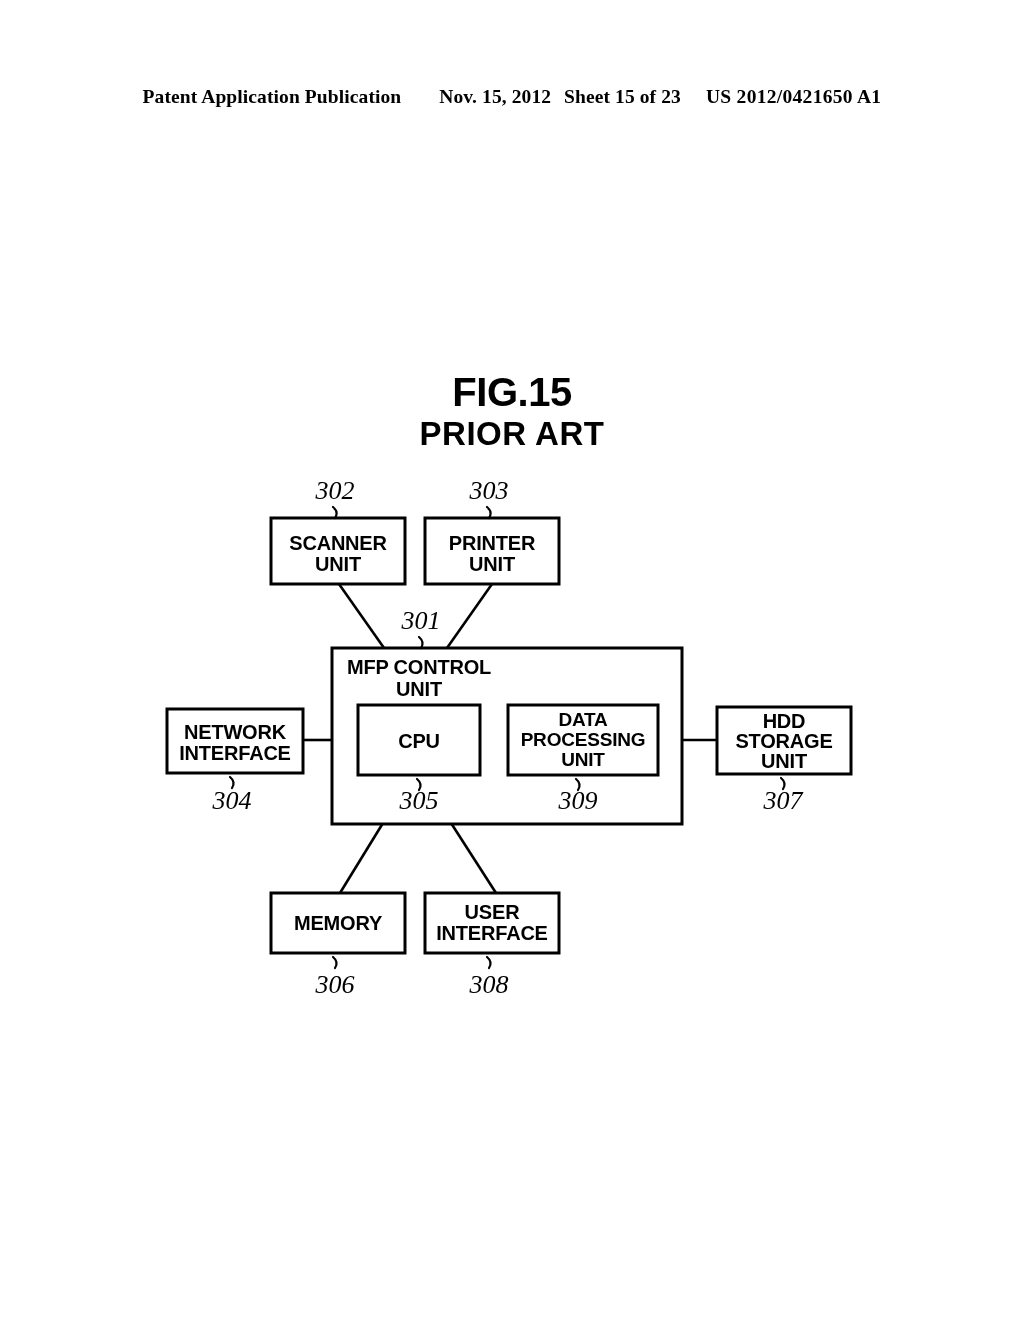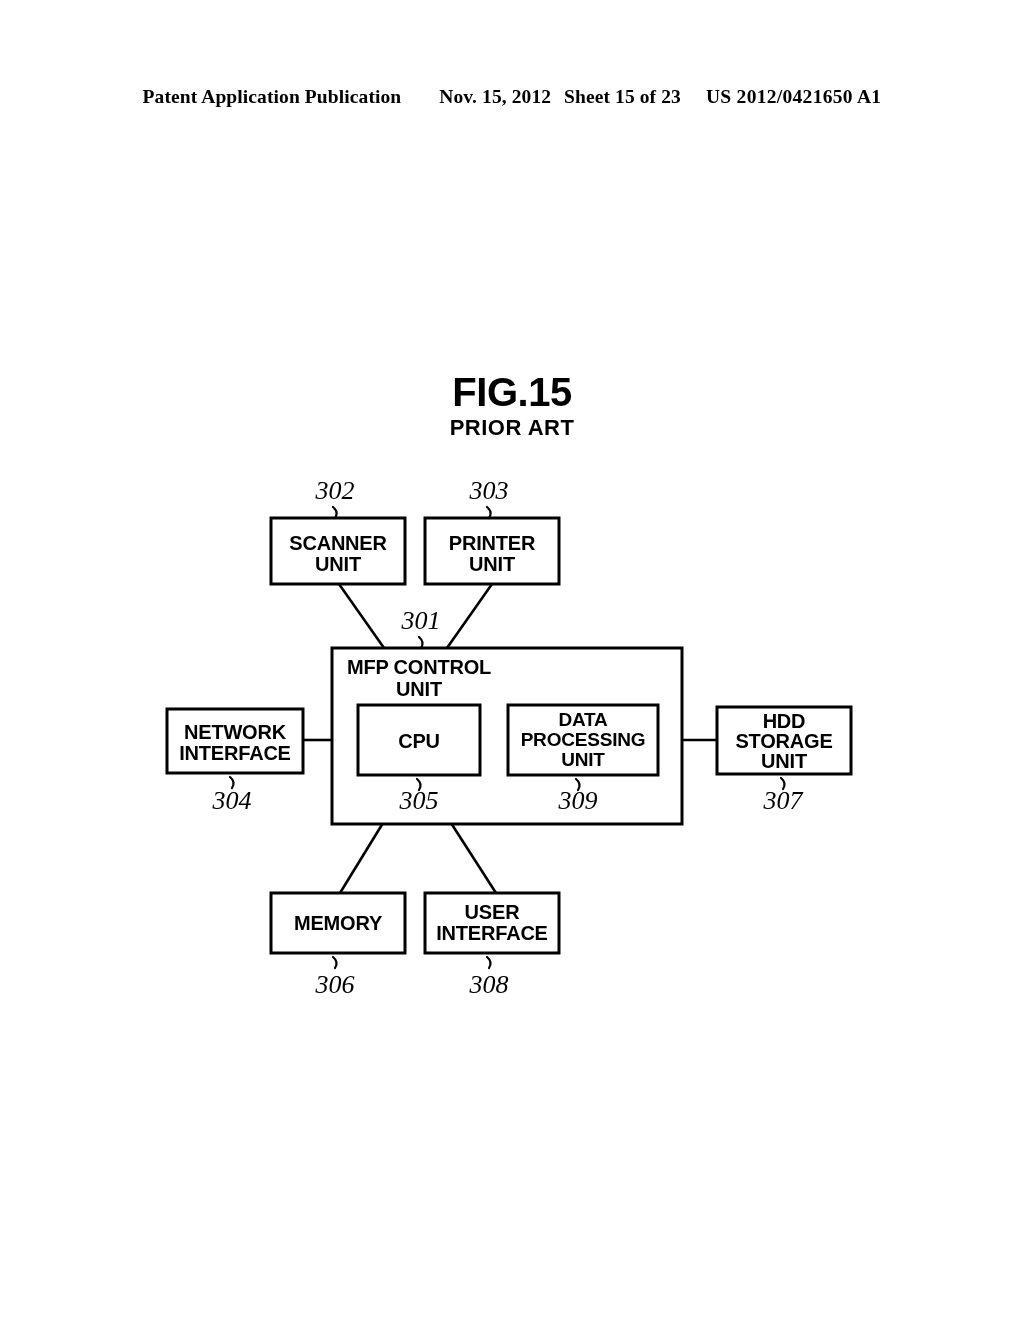--- a/index.html
+++ b/index.html
@@ -49,21 +49,21 @@
     letter-spacing: -0.5px;
   }
   .fig-subtitle {
     position: absolute;
     top: 415px;
     left: 0;
     width: 1024px;
     text-align: center;
     font-family: "Liberation Sans", sans-serif;
     font-weight: bold;
-    font-size: 22px;
+    font-size: 33px;
     letter-spacing: 0.5px;
   }
 
   
   #diagram {
     position: absolute;
     top: 0;
     left: 0;
     width: 1024px;
     height: 1320px;

